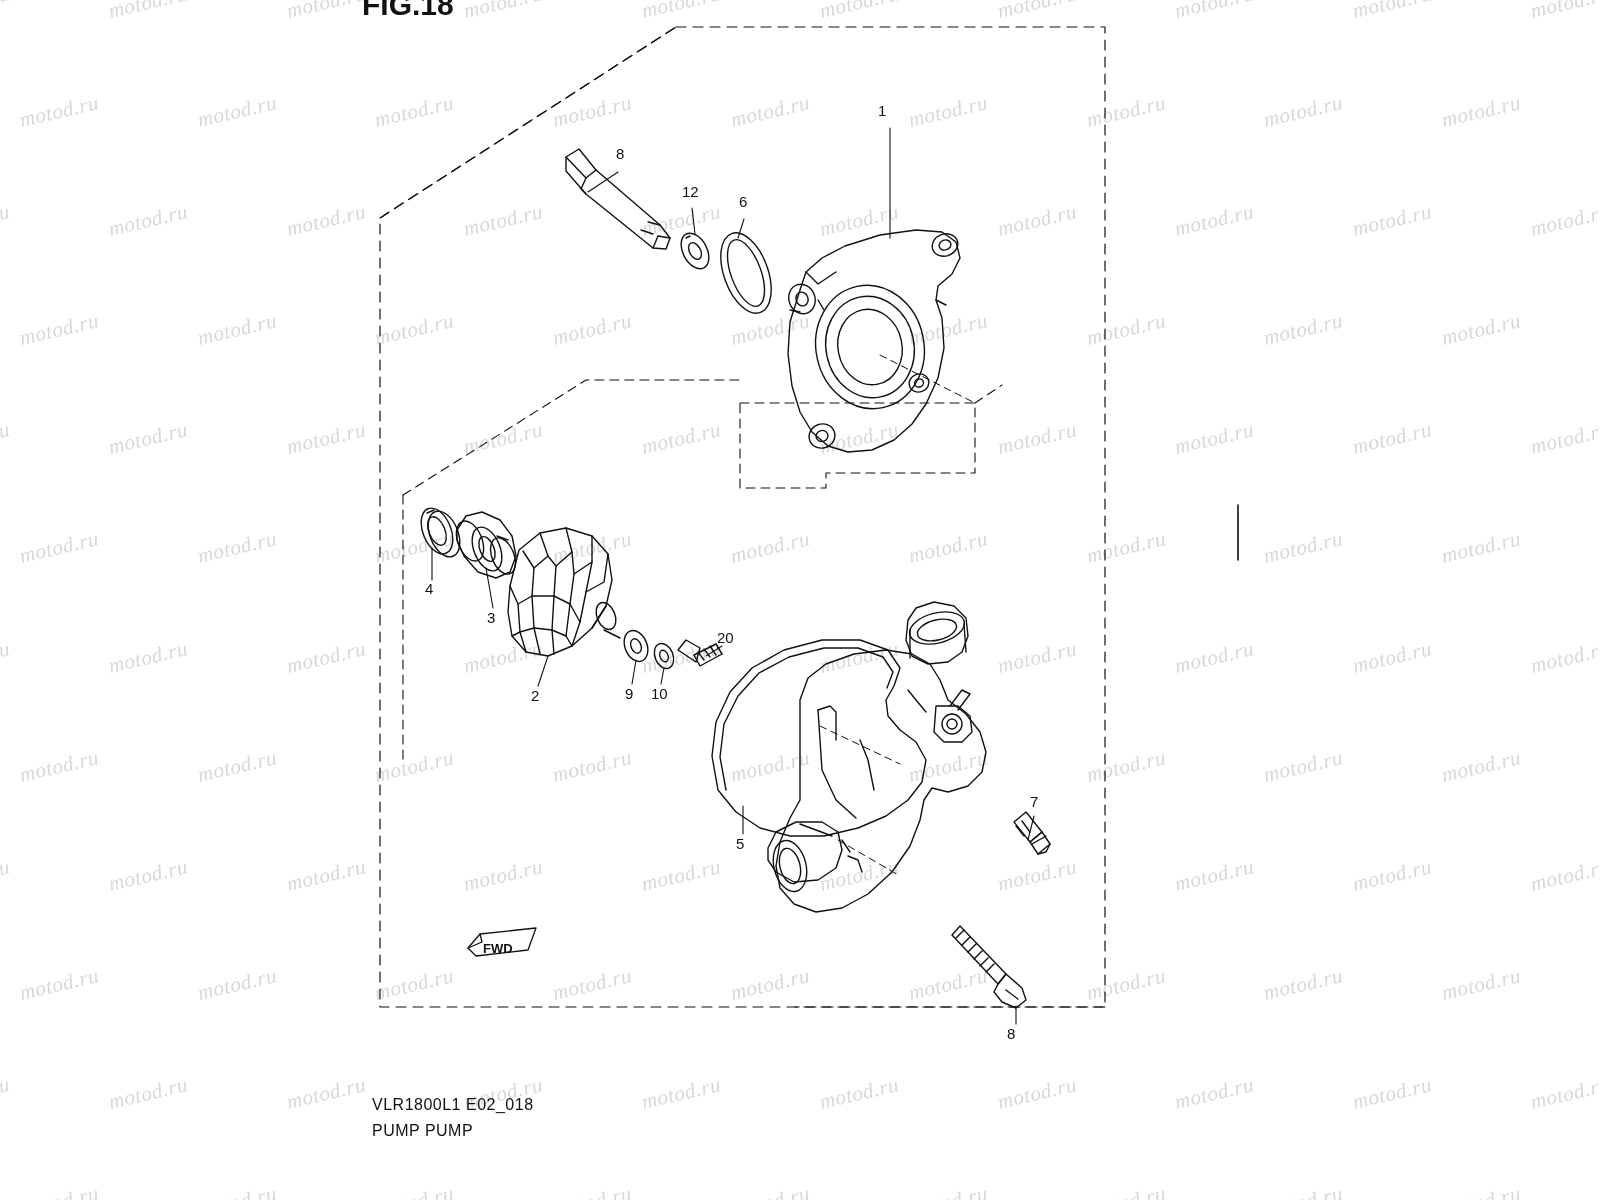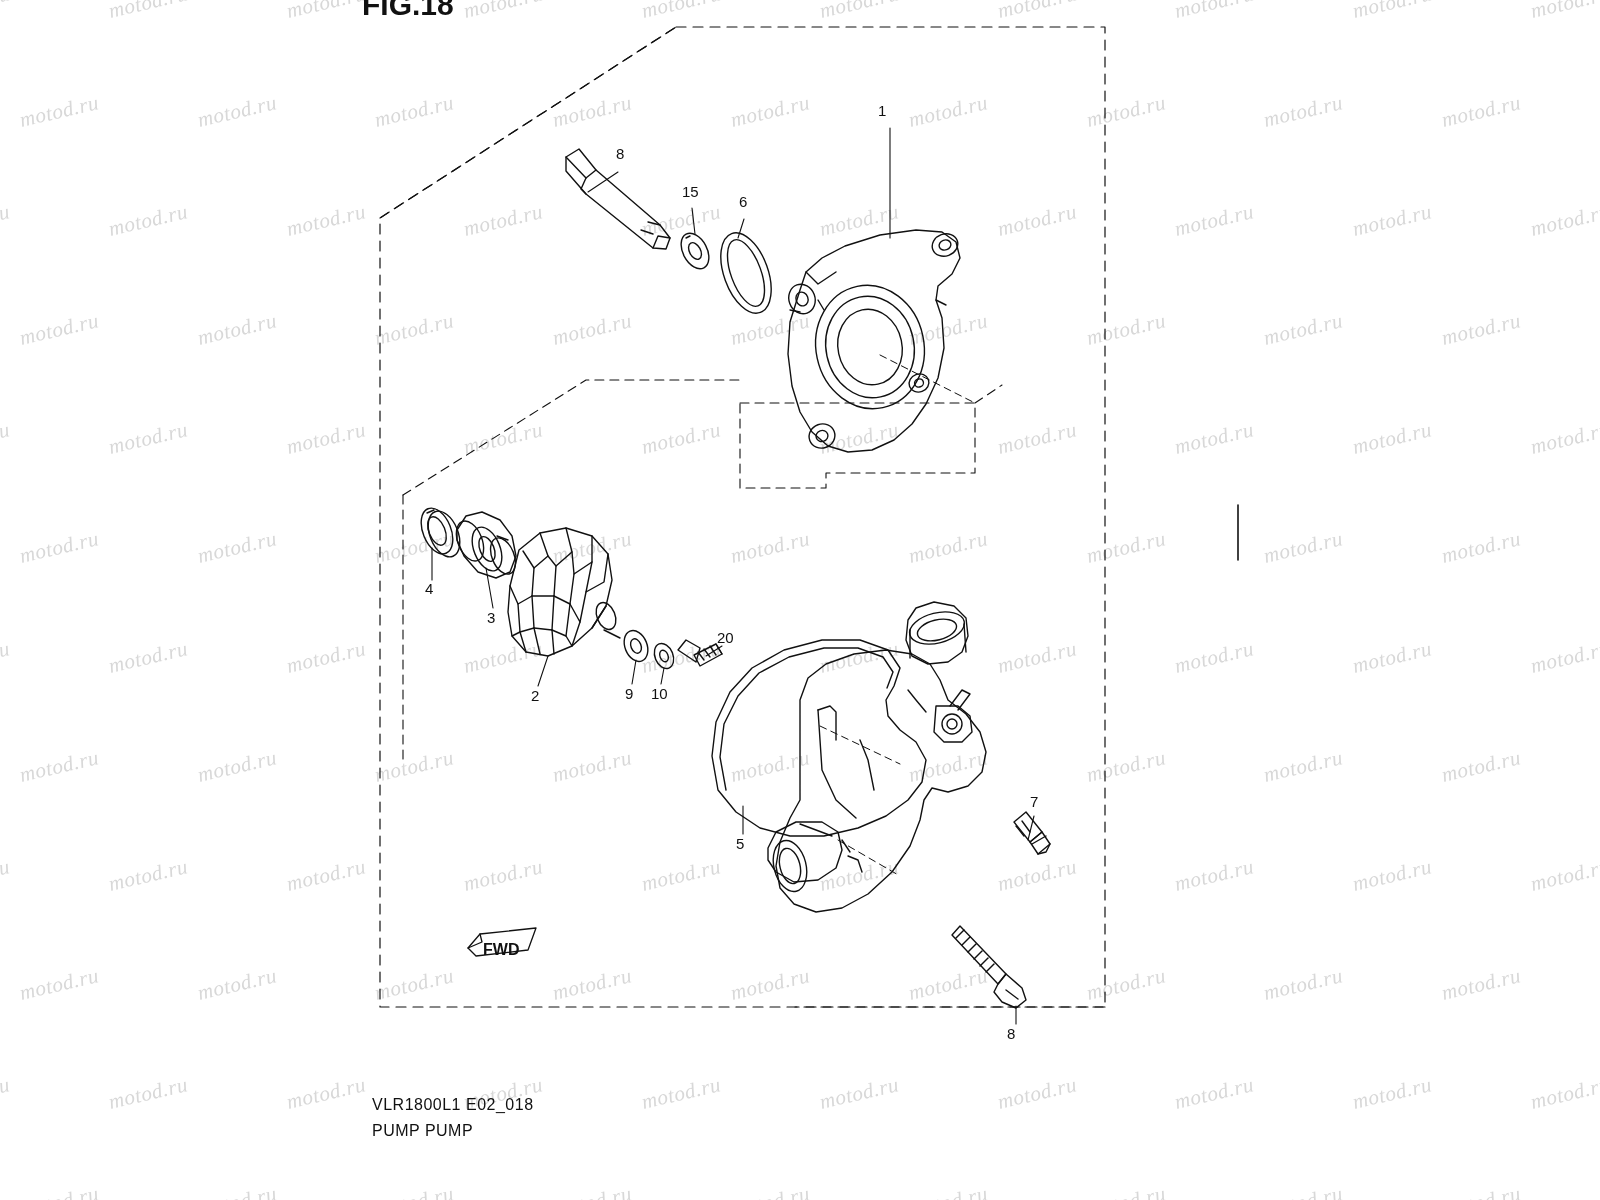--- a/index.html
+++ b/index.html
@@ -75,21 +75,21 @@
     top: 1122px;
     font-size: 16px;
     color: #111111;
     letter-spacing: 0.5px;
     z-index: 20;
   }
   .fwd-text {
     position: absolute;
     left: 483px;
     top: 941px;
-    font-size: 16px;
+    font-size: 13px;
     font-weight: bold;
     color: #111111;
     z-index: 21;
   }
 </style>
 </head>
 <body>
 
 <div id="page">
 
@@ -427,21 +427,21 @@
         </g>
 
       </g>
     </svg>
   </div>
 
   <div class="fig-title">FIG.18</div>
 
   <div class="lbl" style="left:878px; top:102px;">1</div>
   <div class="lbl" style="left:616px; top:145px;">8</div>
-  <div class="lbl" style="left:682px; top:183px;">15</div>
+  <div class="lbl" style="left:682px; top:183px;">12</div>
   <div class="lbl" style="left:739px; top:193px;">6</div>
   <div class="lbl" style="left:425px; top:580px;">4</div>
   <div class="lbl" style="left:487px; top:609px;">3</div>
   <div class="lbl" style="left:531px; top:687px;">2</div>
   <div class="lbl" style="left:625px; top:685px;">9</div>
   <div class="lbl" style="left:651px; top:685px;text-align:center;">10</div>
   <div class="lbl" style="left:717px; top:629px;">20</div>
   <div class="lbl" style="left:736px; top:835px;">5</div>
   <div class="lbl" style="left:1030px; top:793px;">7</div>
   <div class="lbl" style="left:1007px; top:1025px;">8</div>

